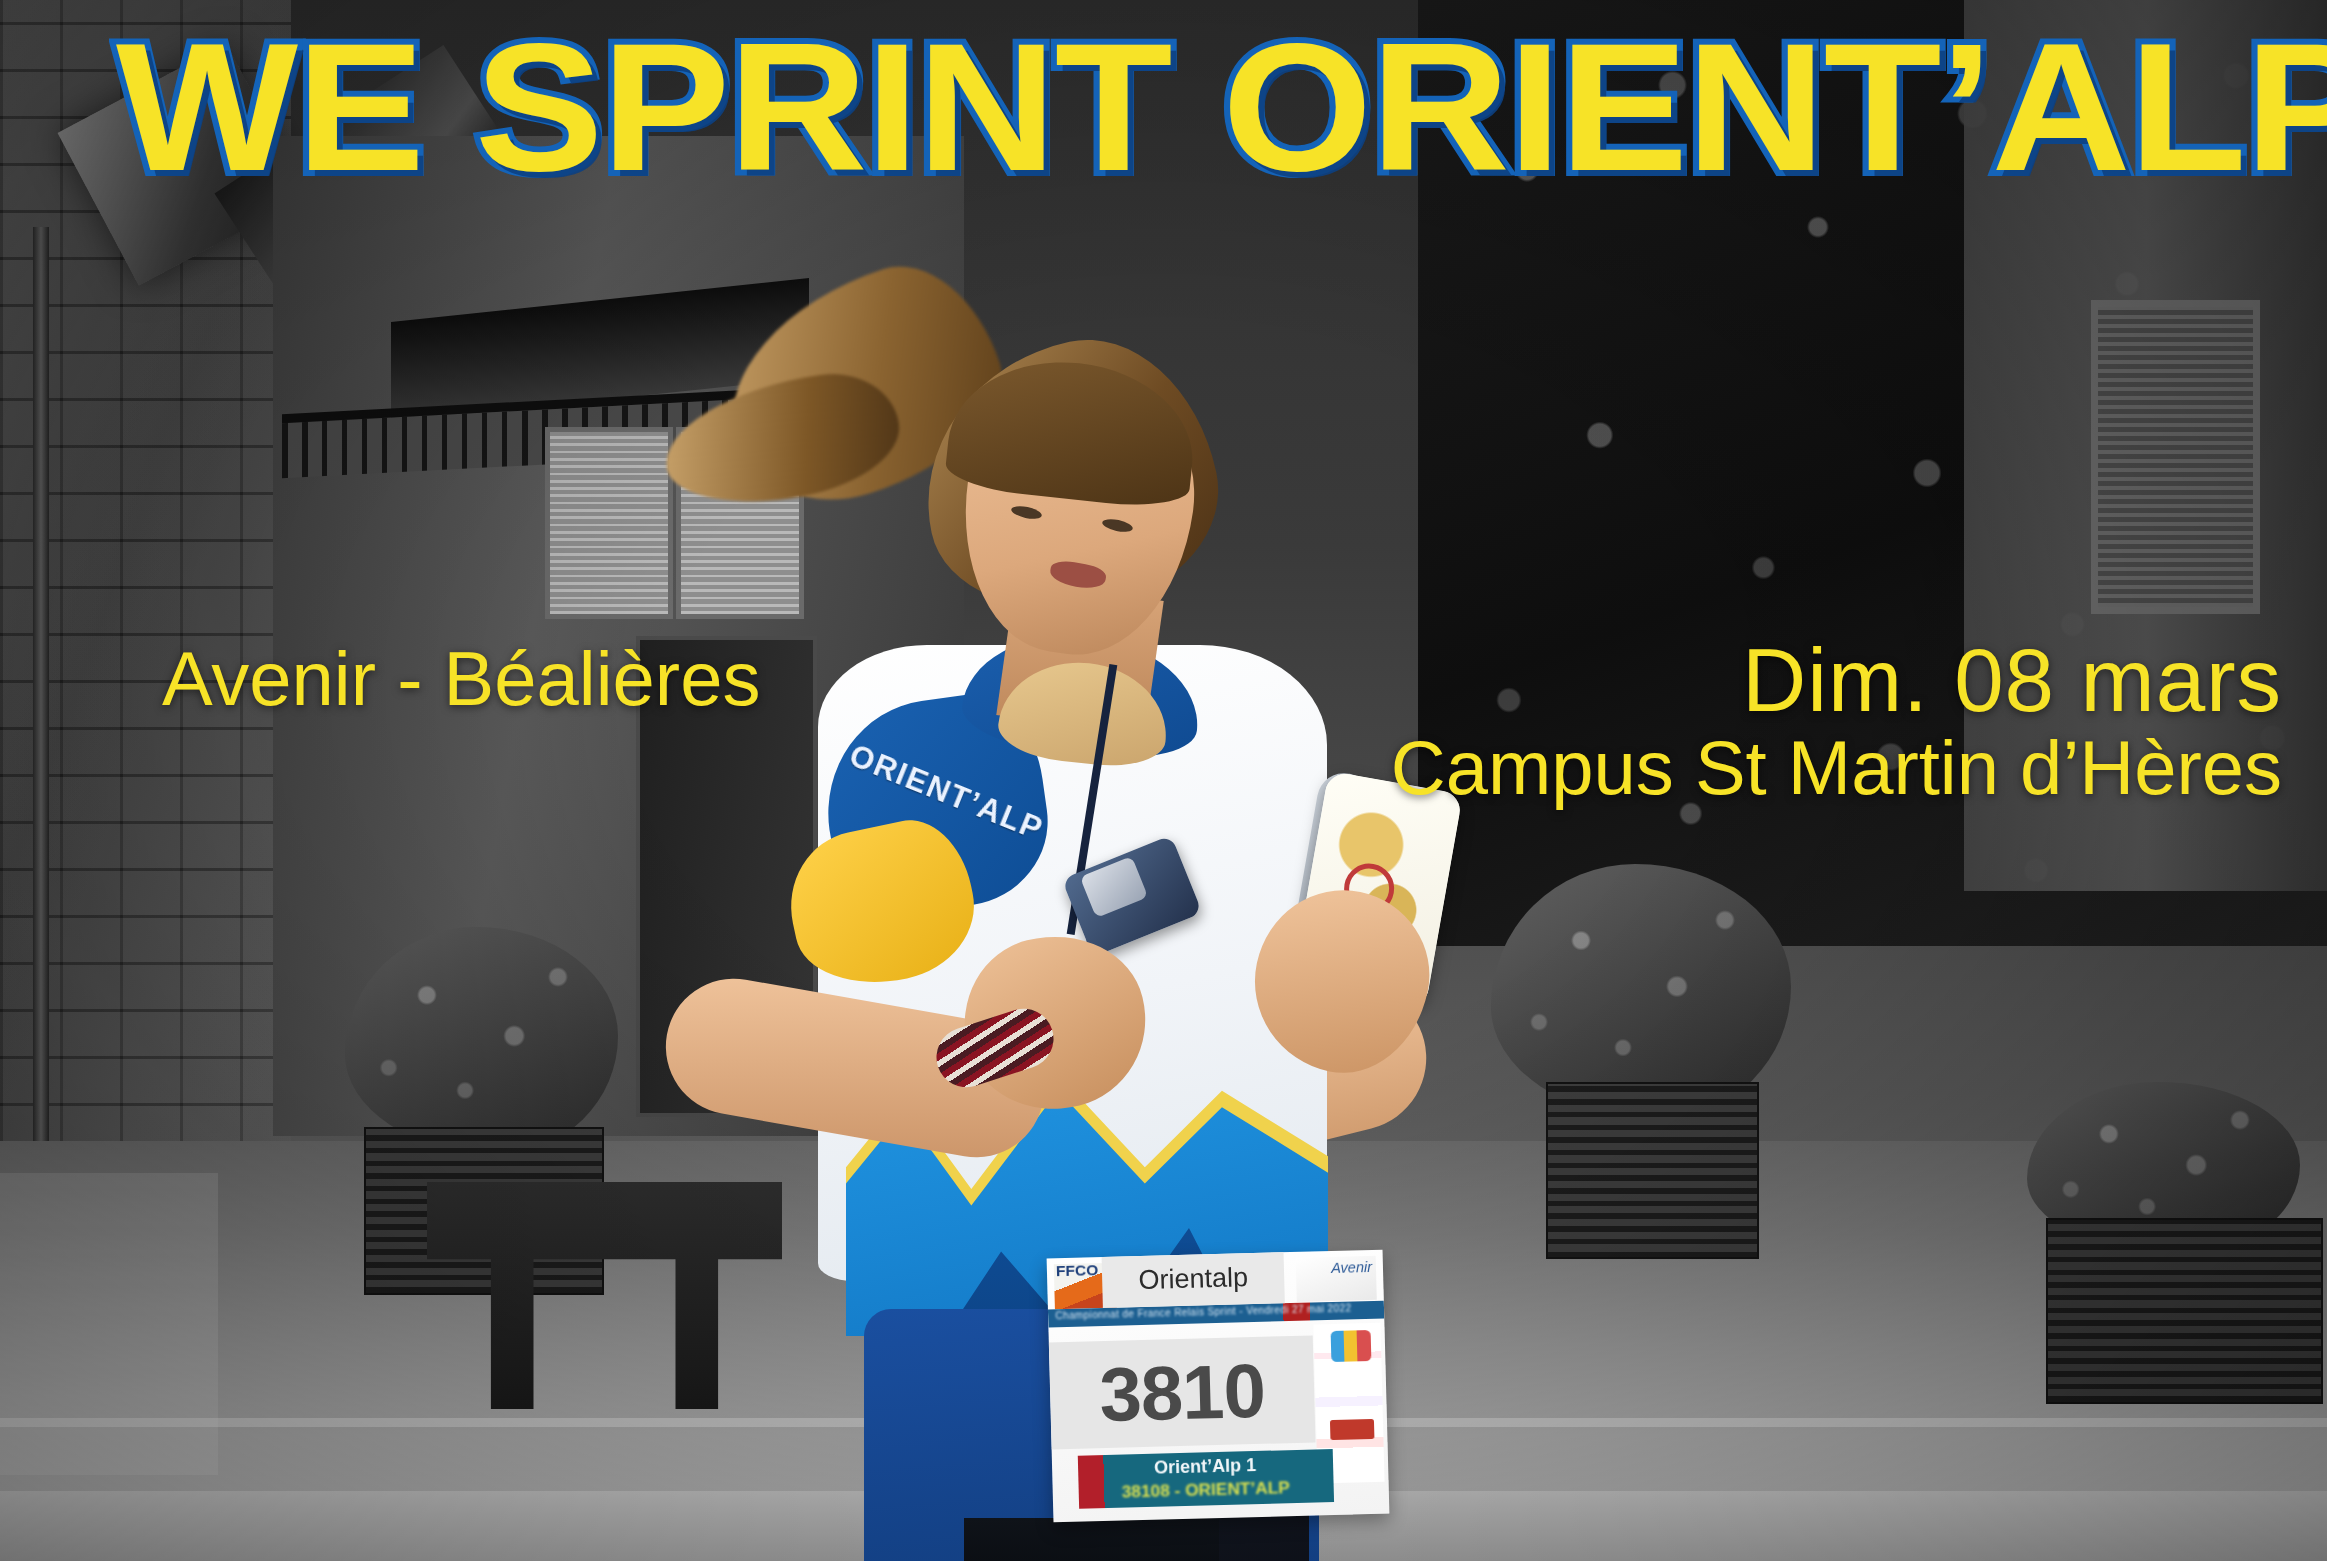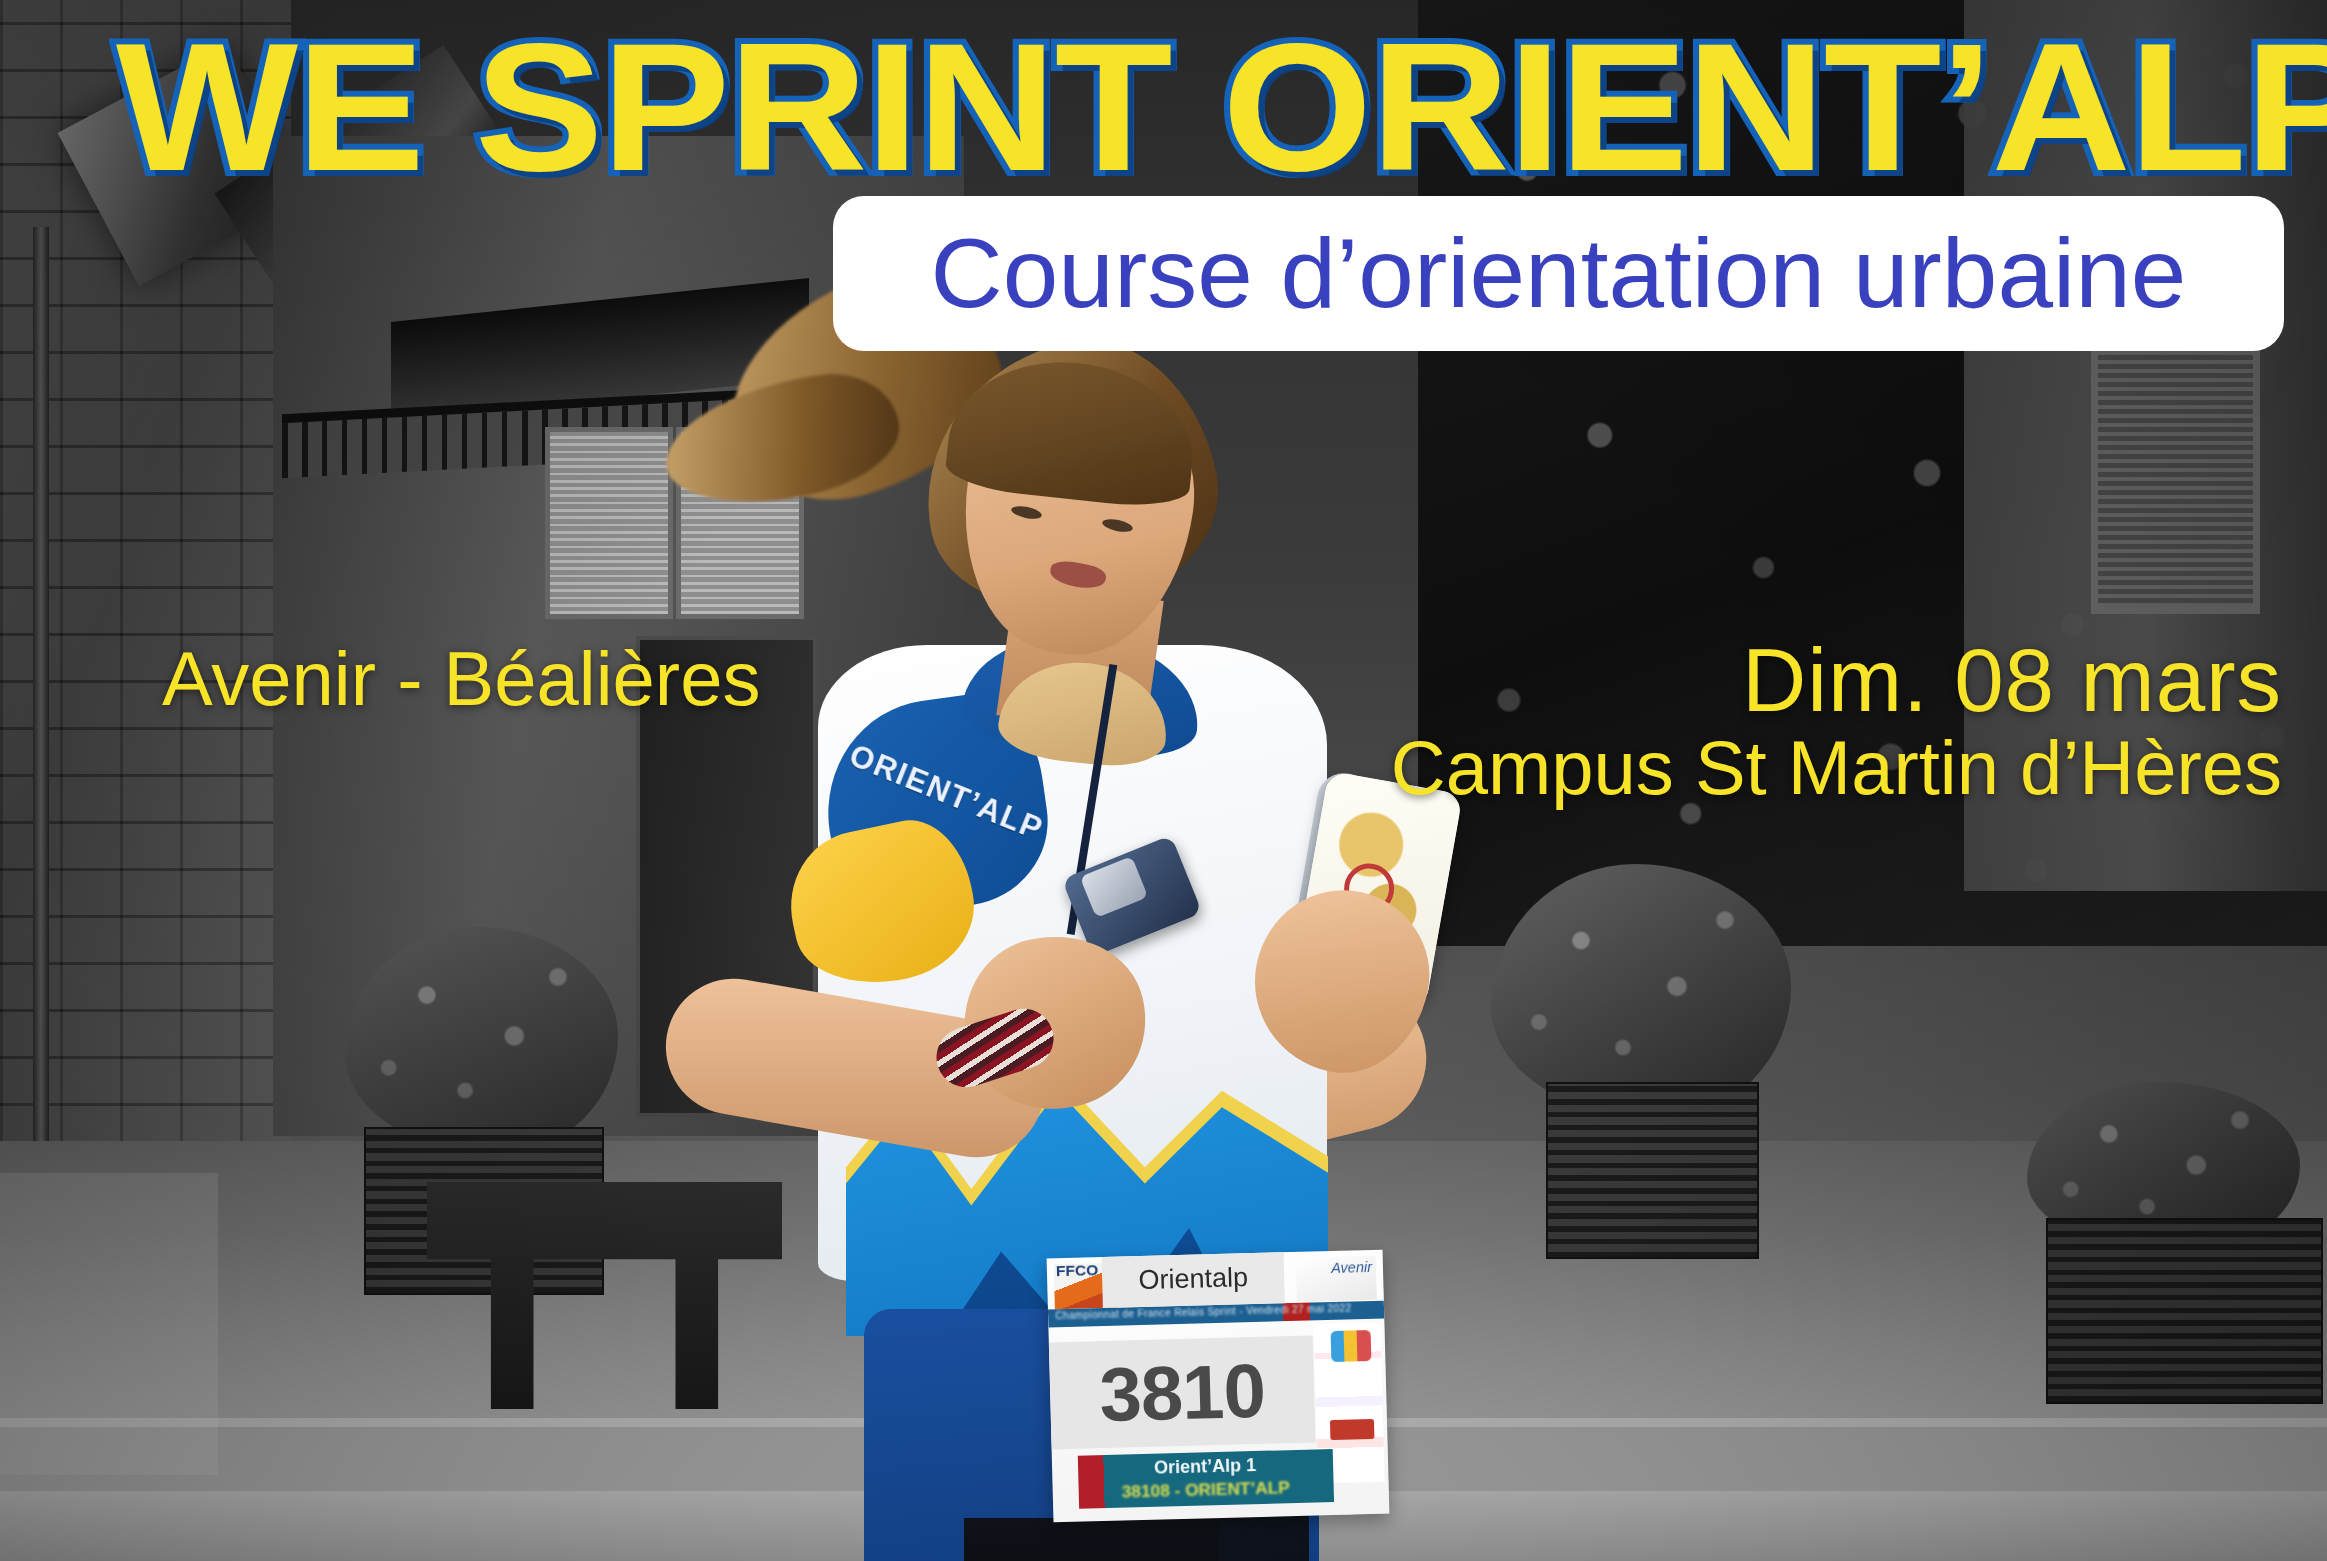--- a/index.html
+++ b/index.html
@@ -672,23 +672,20 @@
       <div class="bib-number">3810</div>
       <div class="bib-botband"></div>
       <div class="bib-club">Orient’Alp 1</div>
       <div class="bib-club2">38108 - ORIENT’ALP</div>
       <div class="bib-overlay-name">Orientalp</div>
     </div>
   </div>
 
   <div class="title">WE SPRINT ORIENT’ALP</div>
 
-  <div class="subtitle-panel">
-    <div class="subtitle-text">Course d’orientation urbaine</div>
-  </div>
 
   <div class="datecol" id="date-left">
     <div class="d-sub">Avenir - Béalières</div>
   </div>
 
   <div class="datecol" id="date-right">
     <div class="d-main">Dim. 08 mars</div>
     <div class="d-sub">Campus St Martin d’Hères</div>
   </div>
 

